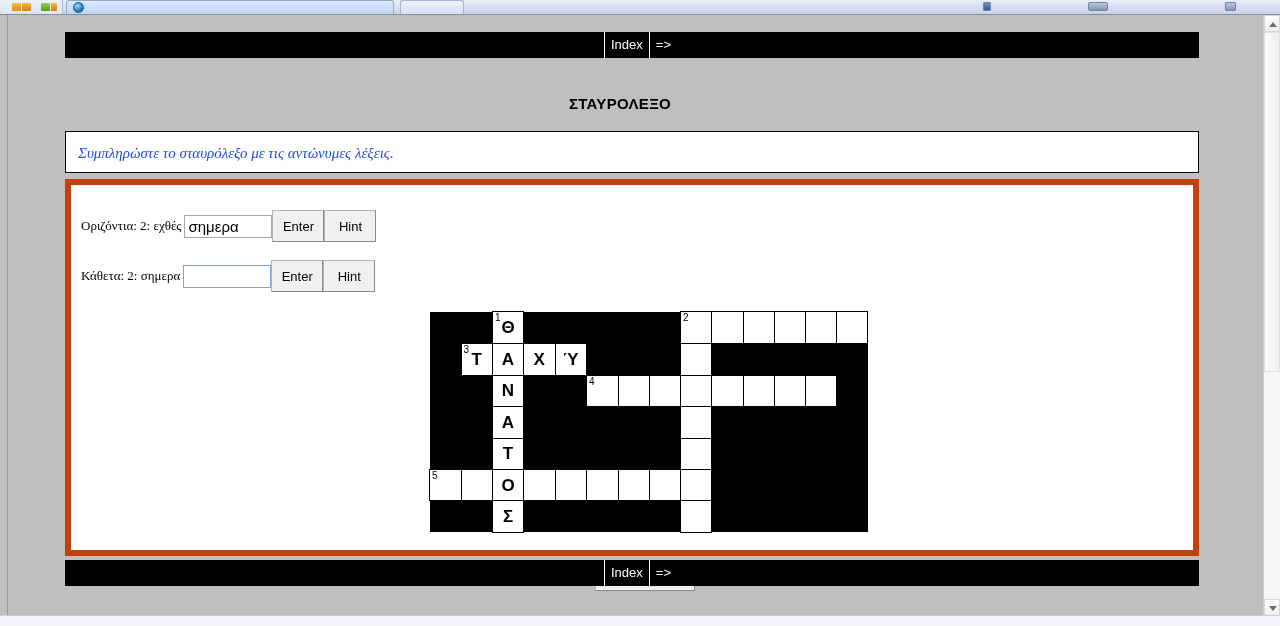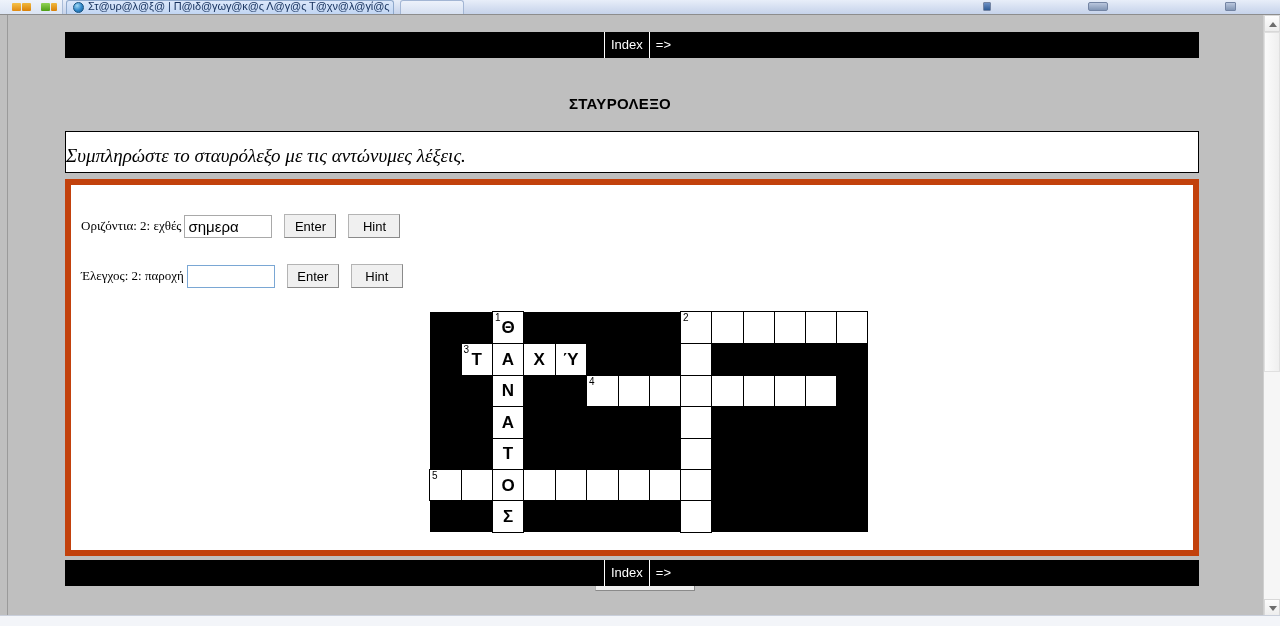--- a/index.html
+++ b/index.html
@@ -227,24 +227,24 @@
     left: 56px;
     top: 116px;
     width: 1134px;
     height: 42px;
     background: #ffffff;
     border: 1px solid #000000;
     box-sizing: border-box;
   }
   #instructions-text {
     position: absolute;
-    left: 0;
+    left: 12px;
     top: 13px;
-    font-size: 19px;
-    color: #000000;
+    font-size: 15px;
+    color: #1d4ed8;
     font-style: italic;
     font-family: "Liberation Serif", serif;
   }
 
   #main-box {
     position: absolute;
     left: 56px;
     top: 164px;
     width: 1134px;
     height: 377px;
@@ -280,23 +280,23 @@
     box-sizing: border-box;
     border: 1px solid #a9a9a9;
     background: #ffffff;
     color: #000000;
     outline: none;
   }
   .clue-input.focused {
     border: 1px solid #7aa7d4;
   }
   .clue-btn {
-    height: 24px;
+    height: 32px;
     min-width: 52px;
-    margin-left: 12px;
+    margin-left: 0;
     font-size: 13px;
     font-family: "Liberation Sans", sans-serif;
     background: #f0f0f0;
     border: 1px solid #b4b4b4;
     border-right-color: #8a8a8a;
     border-bottom-color: #8a8a8a;
     color: #000000;
     cursor: pointer;
     padding: 0 8px;
     box-sizing: border-box;
@@ -380,21 +380,20 @@
 <div id="browser-chrome">
   <div id="bookmarks-strip">
     <div class="bm-icon bm-a"></div>
     <div class="bm-icon bm-b"></div>
     <div class="bm-icon bm-c"></div>
     <div class="bm-icon bm-d"></div>
   </div>
 
   <div id="tab-active">
     <div id="tab-favicon"></div>
-    <div id="tab-title">Στ@υρ@λ@ξ@ | Π@ιδ@γωγ@κ@ς Λ@γ@ς Τ@χν@λ@γί@ς</div>
   </div>
 
   <div id="tab-next"></div>
 
   <div id="toolbar-icons">
     <div class="tb-icon tb-1"></div>
     <div class="tb-icon tb-2"></div>
     <div class="tb-icon tb-3"></div>
 
   </div>
@@ -424,21 +423,21 @@
     <div id="main-box">
 
       <div class="clue-row" id="clue-row-0">
         <span class="clue-label">Οριζόντια: 2: εχθές</span>
         <input class="clue-input" type="text" value="σημερα" style="">
         <button class="clue-btn">Enter</button>
         <button class="clue-btn">Hint</button>
       </div>
 
       <div class="clue-row" id="clue-row-1">
-        <span class="clue-label">Έλεγχος: 2: παροχή</span>
+        <span class="clue-label">Κάθετα: 2: σημερα</span>
         <input class="clue-input focused" type="text" value="" style="">
         <button class="clue-btn">Enter</button>
         <button class="clue-btn">Hint</button>
       </div>
 
       <table id="grid">
         <tbody>
             <tr>
               <td class="blk"></td>
               <td class="blk"></td>

